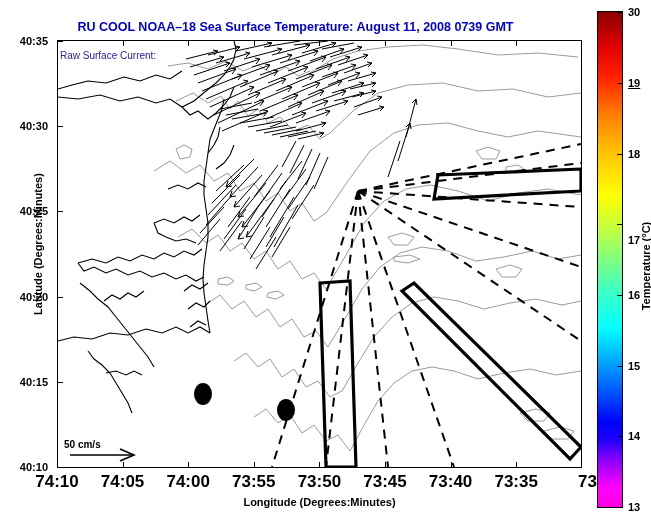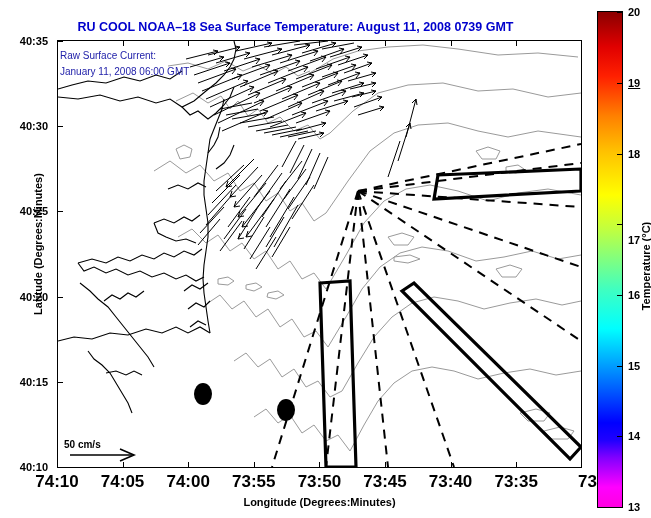--- a/index.html
+++ b/index.html
@@ -440,36 +440,35 @@
 
   <div class="tick" style="left:122.6px;top:40px;width:1px;height:6px;"></div>
   <div class="tick" style="left:188.2px;top:40px;width:1px;height:6px;"></div>
   <div class="tick" style="left:253.8px;top:40px;width:1px;height:6px;"></div>
   <div class="tick" style="left:319.4px;top:40px;width:1px;height:6px;"></div>
   <div class="tick" style="left:385px;top:40px;width:1px;height:6px;"></div>
   <div class="tick" style="left:450.6px;top:40px;width:1px;height:6px;"></div>
   <div class="tick" style="left:516.2px;top:40px;width:1px;height:6px;"></div>
 
   <div class="annot l1">Raw Surface Current:</div>
-  <div class="annot l2">January 11, 2008 06:00 GMT</div>
 
   <div class="scalebar-text" style="left:64px;top:439px;">50 cm/s</div>
 
   <div class="cbar"></div>
 
   <div class="cbar-tick" style="top:12px;"></div>
   <div class="cbar-tick" style="top:83px;"></div>
   <div class="cbar-tick" style="top:154px;"></div>
   <div class="cbar-tick" style="top:224px;"></div>
   <div class="cbar-tick" style="top:295px;"></div>
   <div class="cbar-tick" style="top:366px;"></div>
   <div class="cbar-tick" style="top:436px;"></div>
   <div class="cbar-tick" style="top:507px;"></div>
 
-  <div class="cbar-tick-label" style="top:12px;">20</div>
+  <div class="cbar-tick-label" style="top:12px;">30</div>
   <div class="cbar-tick-label" style="top:83px;text-decoration:underline;">19</div>
   <div class="cbar-tick-label" style="top:154px;">18</div>
   <div class="cbar-tick-label" style="top:240px;">17</div>
   <div class="cbar-tick-label" style="top:295px;">16</div>
   <div class="cbar-tick-label" style="top:366px;">15</div>
   <div class="cbar-tick-label" style="top:436px;">14</div>
   <div class="cbar-tick-label" style="top:507px;">13</div>
 
   <div class="cbar-label">Temperature (°C)</div>
 

